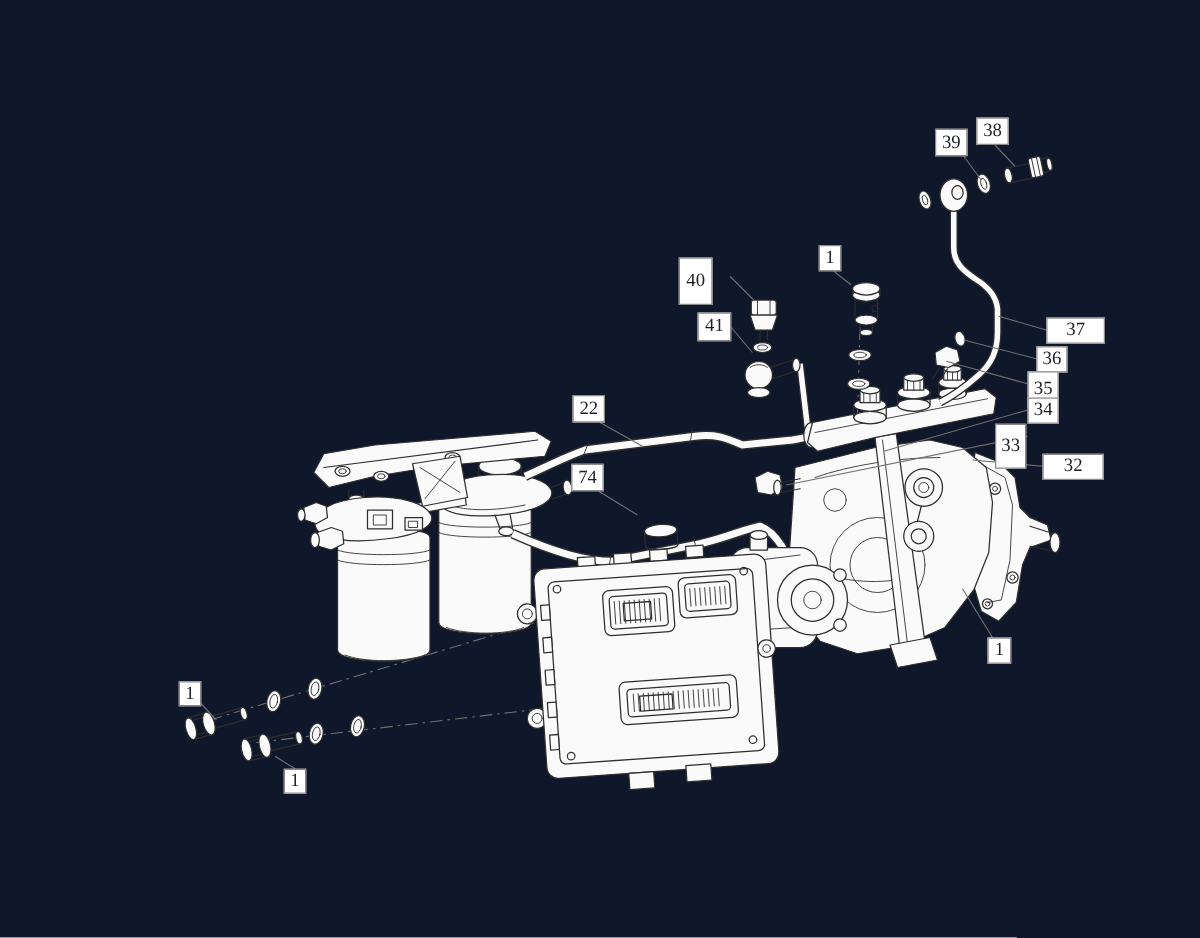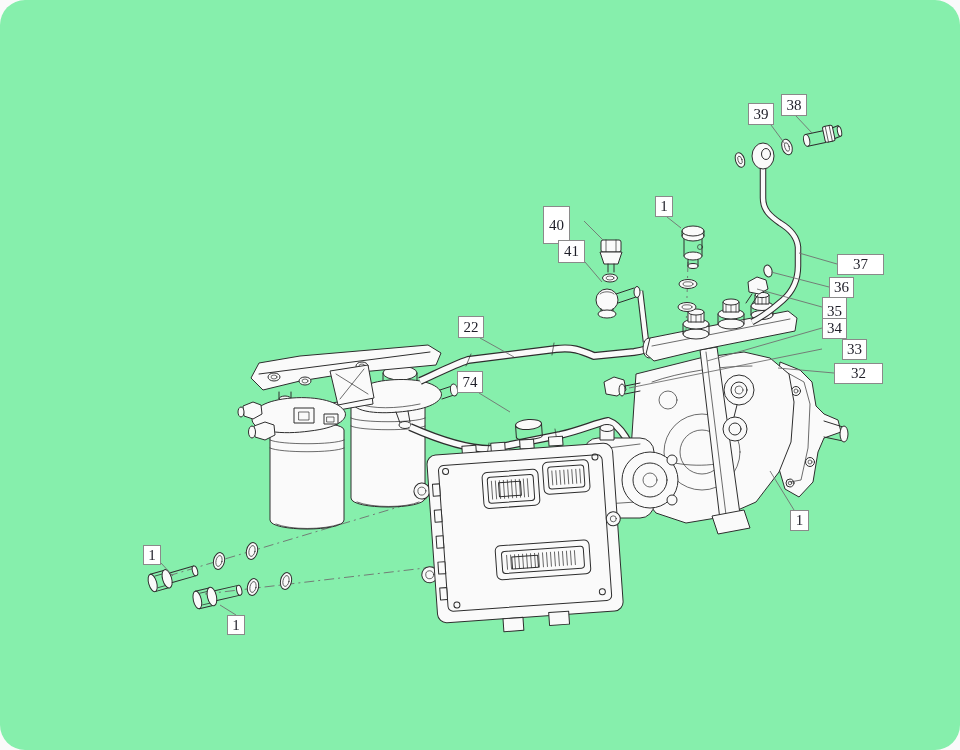--- a/index.html
+++ b/index.html
@@ -1,17 +1,17 @@
 <!DOCTYPE html>
 <html><head>
 <meta charset="utf-8">
 <style>
   html,body{margin:0;padding:0;background:#fafafa;}
-  .stage{position:relative;width:960px;height:750px;background:#86efac;overflow:hidden;
-         font-family:"Liberation Serif", serif;border-radius:25px;}
+  .stage{position:relative;width:960px;height:750px;background:#0f172a;overflow:hidden;
+         font-family:"Liberation Serif", serif;}
   .stage svg{position:absolute;left:0;top:0;}
   .callout{position:absolute;box-sizing:border-box;background:#ffffff;border:1px solid #8a8a8a;
            color:#1e1e28;display:flex;align-items:center;justify-content:center;
            font:15px/1 "Liberation Serif", serif;}
   
   .s  {fill:none;stroke:#2e2e2e;stroke-width:1;stroke-linejoin:round;stroke-linecap:round;}
   .t  {fill:none;stroke:#2e2e2e;stroke-width:.7;stroke-linejoin:round;stroke-linecap:round;}
   .sf {fill:#fafafa;stroke:#2e2e2e;stroke-width:1;stroke-linejoin:round;}
   .d  {fill:none;stroke:#6f6f6f;stroke-width:.9;stroke-dasharray:10 4 2 4;}
   .to {fill:none;stroke:#2e2e2e;stroke-width:8;}
@@ -345,26 +345,26 @@
     <path class="ld" d="M794,510 L770,471"></path>
     <path class="ld" d="M161,563 L173,576"></path>
     <path class="ld" d="M236,615 L220,605"></path>
   </g>
 </svg>
 
   <div class="callout" style="left:748px;top:103px;width:26px;height:22px">39</div>
   <div class="callout" style="left:781px;top:94px;width:26px;height:22px">38</div>
   <div class="callout" style="left:543px;top:206px;width:27px;height:38px">40</div>
   <div class="callout" style="left:655px;top:196px;width:18px;height:21px">1</div>
-  <div class="callout" style="left:558px;top:240px;width:27px;height:23px">41</div>
+  <div class="callout" style="left:558px;top:250px;width:27px;height:23px">41</div>
   <div class="callout" style="left:837px;top:254px;width:47px;height:21px">37</div>
   <div class="callout" style="left:829px;top:277px;width:25px;height:21px">36</div>
   <div class="callout" style="left:822px;top:297px;width:25px;height:29px">35</div>
   <div class="callout" style="left:822px;top:318px;width:25px;height:21px">34</div>
-  <div class="callout" style="left:842px;top:339px;width:25px;height:21px">33</div>
+  <div class="callout" style="left:796px;top:339px;width:25px;height:36px">33</div>
   <div class="callout" style="left:834px;top:363px;width:49px;height:21px">32</div>
   <div class="callout" style="left:458px;top:316px;width:26px;height:22px">22</div>
   <div class="callout" style="left:457px;top:371px;width:26px;height:22px">74</div>
   <div class="callout" style="left:790px;top:510px;width:19px;height:21px">1</div>
   <div class="callout" style="left:143px;top:545px;width:18px;height:20px">1</div>
   <div class="callout" style="left:227px;top:615px;width:18px;height:20px">1</div>
 
 </div>
 
 </body></html>

